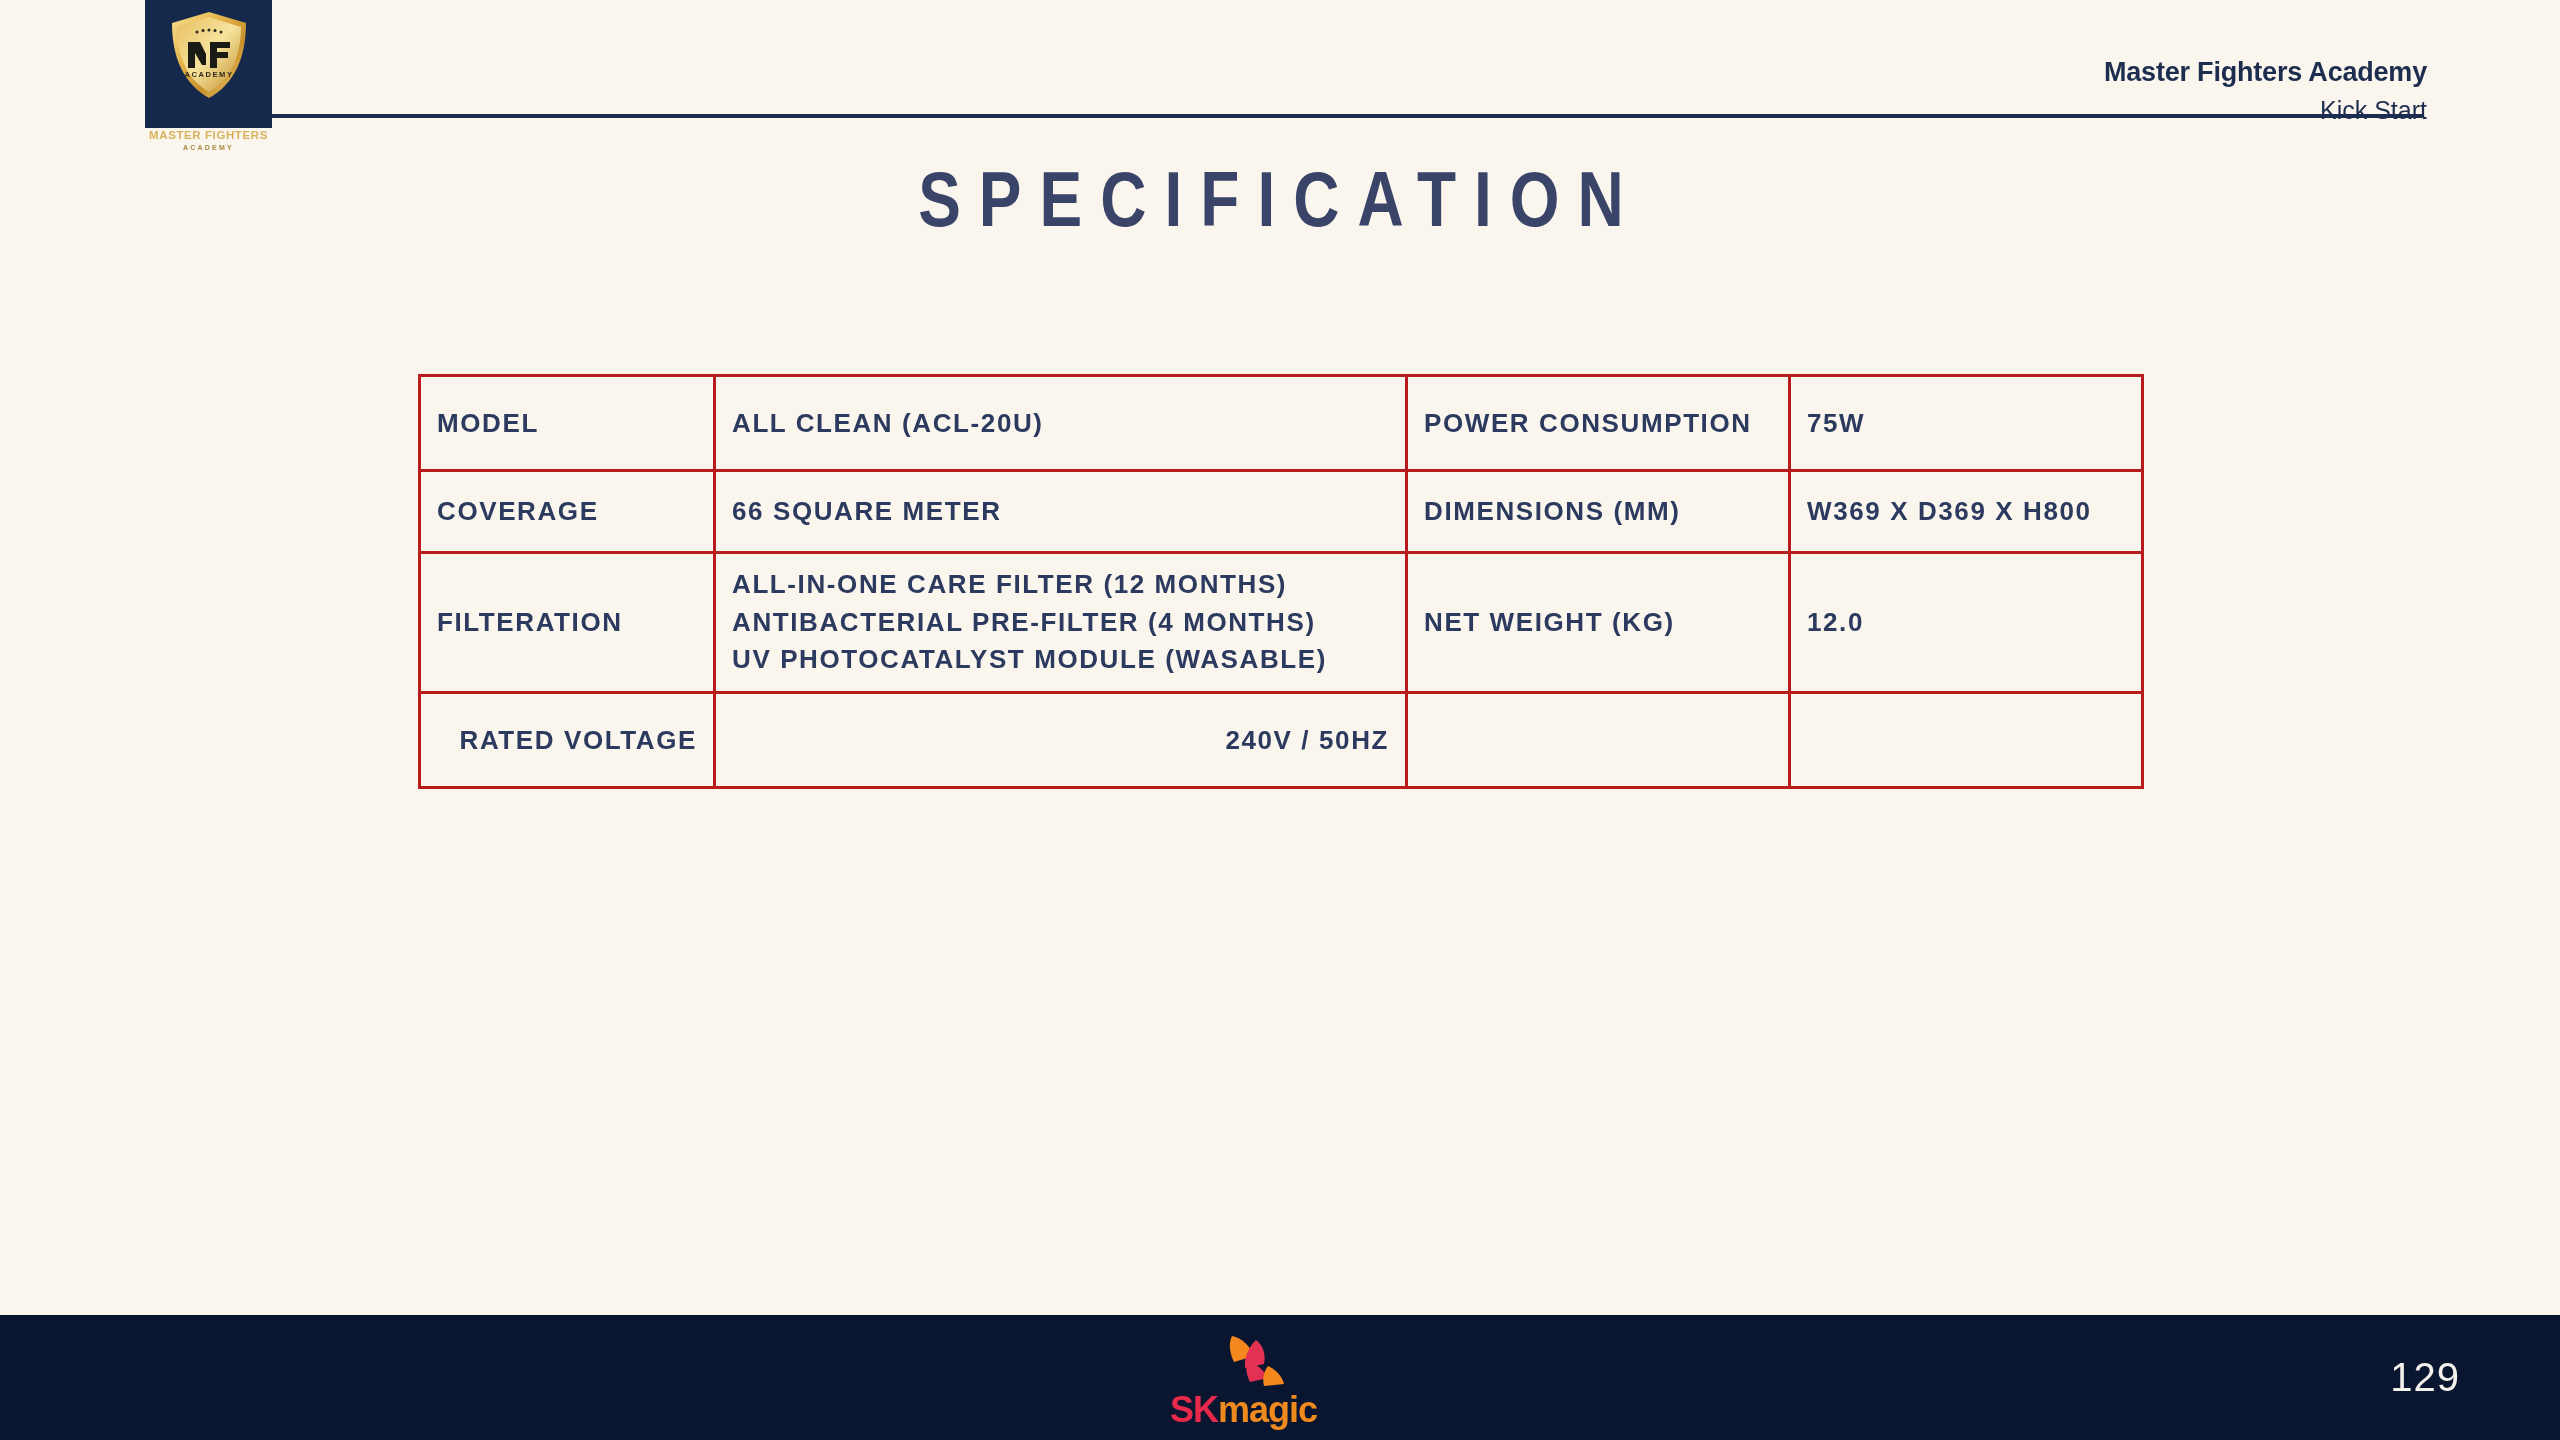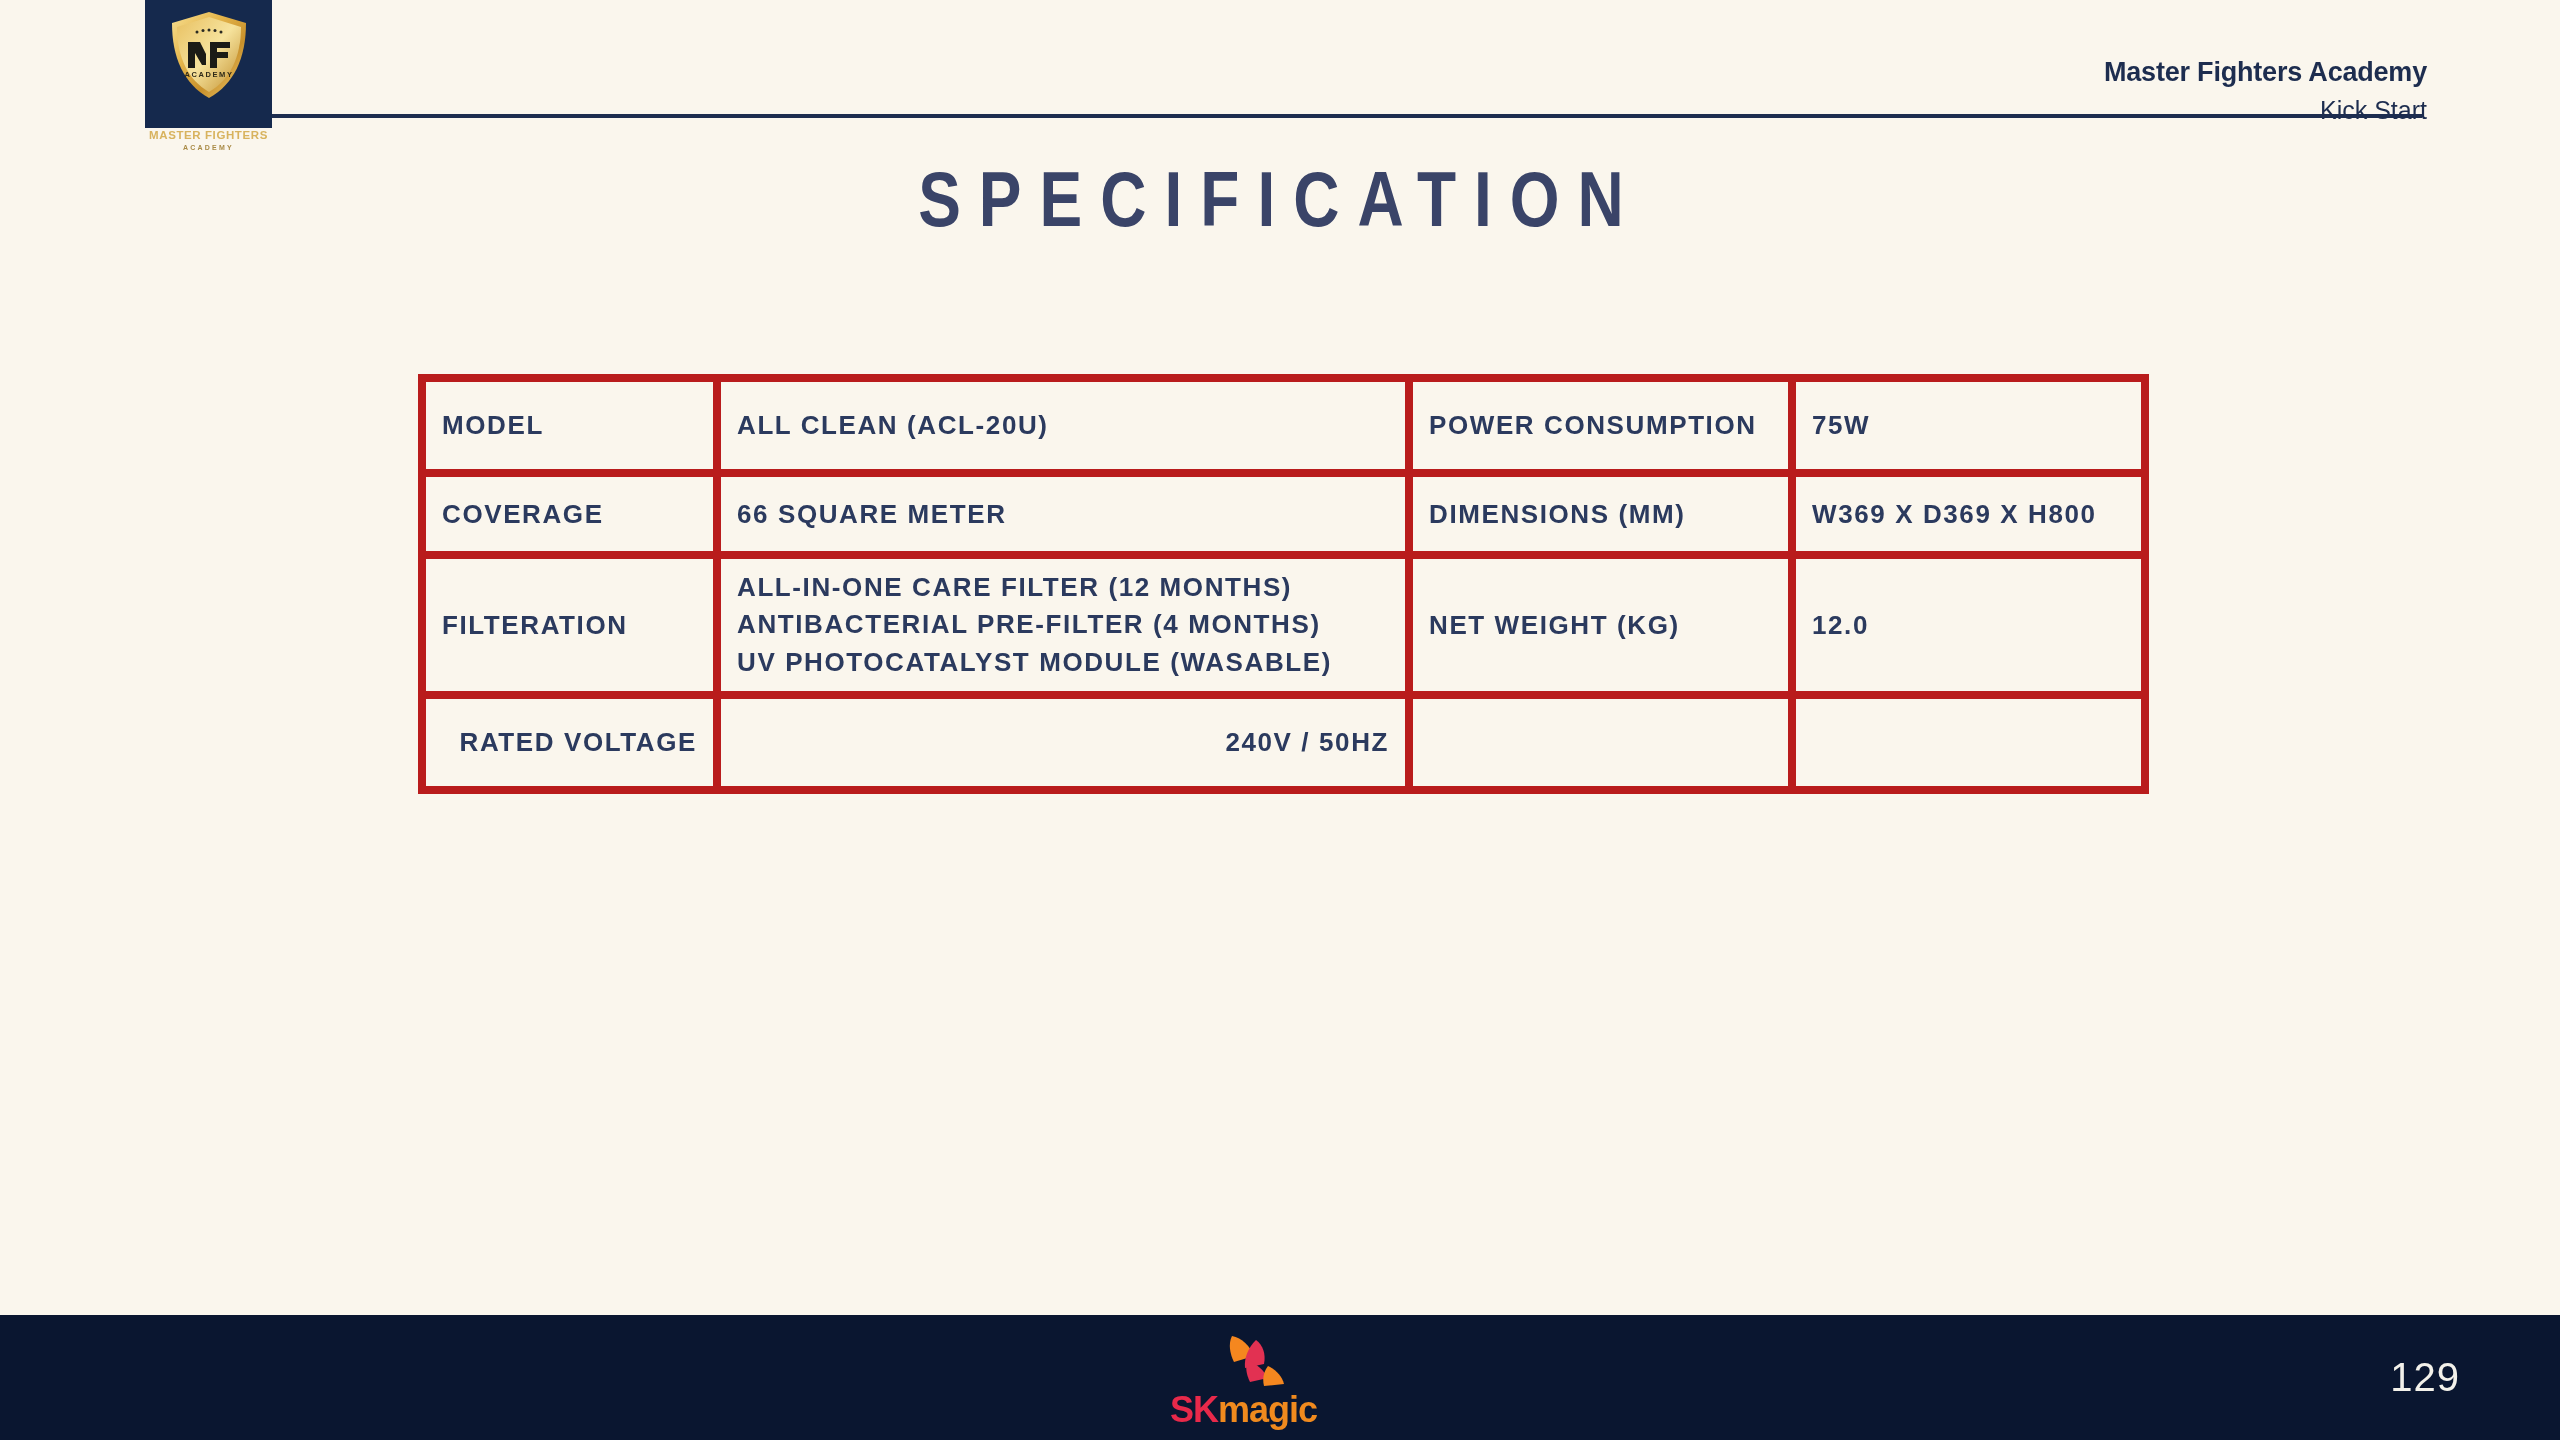--- a/index.html
+++ b/index.html
@@ -56,21 +56,21 @@
     transform:scaleX(.82); transform-origin:center top;
   }
 
   
   .spec-table{
     position:absolute; left:418px; top:374px; width:1723px;
     border-collapse:collapse;
     table-layout:fixed;
   }
   .spec-table td{
-    border:8px solid #b91c1c;
+    border:3px solid #b91c1c;
     color:#2b3a5e;
     font-size:26px;
     font-weight:bold;
     letter-spacing:1.6px;
     padding:0 16px;
     vertical-align:middle;
     background:#faf6ed;
   }
   .c1{ width:295px; }
   .c2{ width:692px; }

